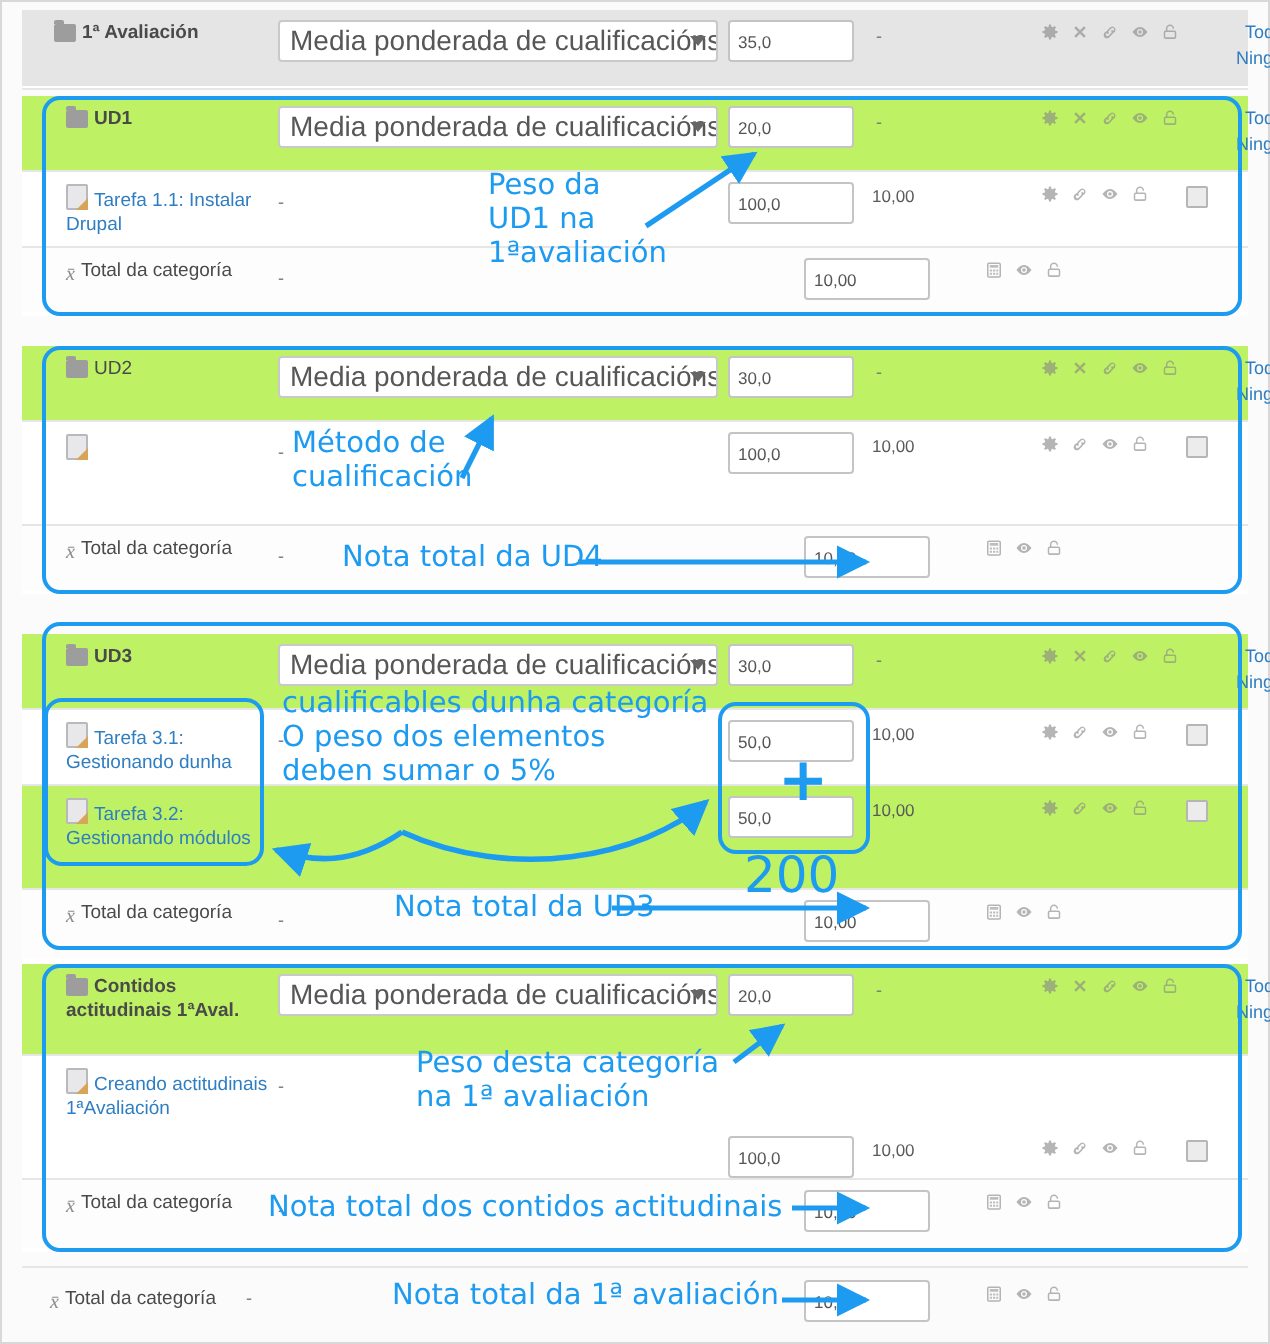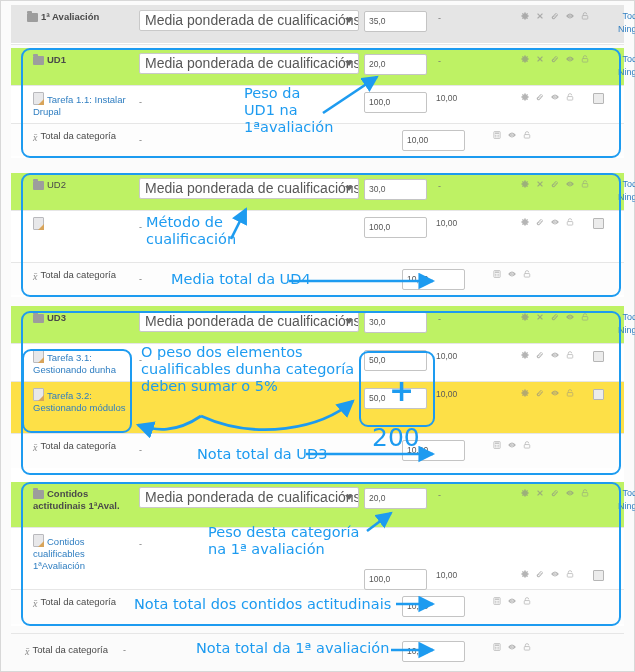--- a/index.html
+++ b/index.html
@@ -459,21 +459,21 @@
           </svg>
         <svg class="act" viewBox="0 0 16 16">
             <path fill="none" stroke="#888" stroke-width="1.2" d="M5.3 7.2V5.3a2.7 2.7 0 015.4 0"></path>
             <rect x="3.6" y="7.3" width="8.8" height="5.6" rx="1" fill="none" stroke="#888" stroke-width="1.2"></rect>
           </svg>
       </div>
       <div class="c-all"></div>
     </div>
   </div>
 
-  <div class="grp" style="top:305px;height:180px;">
+  <div class="grp" style="top:316px;height:180px;">
     <div class="row head" style="height:38px;">
       <div class="c-name ind">
         <span class="ico i-folder"></span><span class="lbl" style="font-weight:bold;">UD3</span>
       </div>
       <div class="c-method">
         <div class="sel">
           <span>Media ponderada de cualificacións</span>
           <span class="car"></span>
         </div>
       </div>
@@ -535,21 +535,21 @@
             <path fill="none" stroke="#888" stroke-width="1.2" d="M5.3 7.2V5.3a2.7 2.7 0 015.4 0"></path>
             <rect x="3.6" y="7.3" width="8.8" height="5.6" rx="1" fill="none" stroke="#888" stroke-width="1.2"></rect>
           </svg>
       </div>
       <div class="c-chk">
         <span class="chk"></span>
       </div>
       <div class="c-all"></div>
     </div>
 
-    <div class="row sub" style="height:52px;background:#fde047;">
+    <div class="row sub" style="height:52px;background:#bef264;">
       <div class="c-name ind lnk">
         <span class="ico i-page"></span><span class="lbl">Tarefa 3.2: Gestionando módulos</span>
       </div>
       <div class="c-method">
         <span style="font-size:9px;color:#777;display:inline-block;padding-top:3px;"></span>
       </div>
       <div class="c-weight">
         <input class="num" type="text" value="50,0" style="">
       </div>
       <div class="c-max" style="width:32px;flex:0 0 32px;">10,00</div>
@@ -647,21 +647,21 @@
       </div>
       <div class="c-chk"></div>
       <div class="c-all">
         <div>Todos</div>
         <div>Ningún</div>
       </div>
     </div>
 
     <div class="row sub" style="height:62px;">
       <div class="c-name ind lnk">
-        <span class="ico i-page"></span><span class="lbl">Contidos cualificables 1ªAvaliación</span>
+        <span class="ico i-page"></span><span class="lbl">Creando actitudinais 1ªAvaliación</span>
       </div>
       <div class="c-method">
         <span style="font-size:9px;color:#777;display:inline-block;padding-top:3px;">-</span>
       </div>
       <div class="c-weight" style="padding-top:40px;">
         <input class="num" type="text" value="100,0" style="">
       </div>
       <div class="c-max" style="width:32px;flex:0 0 32px;padding-top:42px;">10,00</div>
       <div class="c-max"></div>
       <div class="c-acts" style="padding-top:41px;">
@@ -766,25 +766,25 @@
     <div>Peso da</div>
     <div>UD1 na</div>
     <div>1ªavaliación</div>
   </div>
 
   <div class="note" style="left:145px;top:213px;">
     <div>Método de</div>
     <div>cualificación</div>
   </div>
 
-  <div class="note" style="left:170px;top:270px;">Media total da UD4</div>
+  <div class="note" style="left:170px;top:270px;">Nota total da UD4</div>
 
   <div class="note" style="left:140px;top:343px;">
+    <div>cualificables dunha categoría</div>
     <div>O peso dos elementos</div>
-    <div>cualificables dunha categoría</div>
     <div>deben sumar o 5%</div>
   </div>
 
   <div class="note plus" style="left:388px;top:375px;">+</div>
   <div class="note big" style="left:371px;top:424px;">200</div>
 
   <div class="note" style="left:196px;top:445px;">Nota total da UD3</div>
 
   <div class="note" style="left:207px;top:523px;">
     <div>Peso desta categoría</div>

